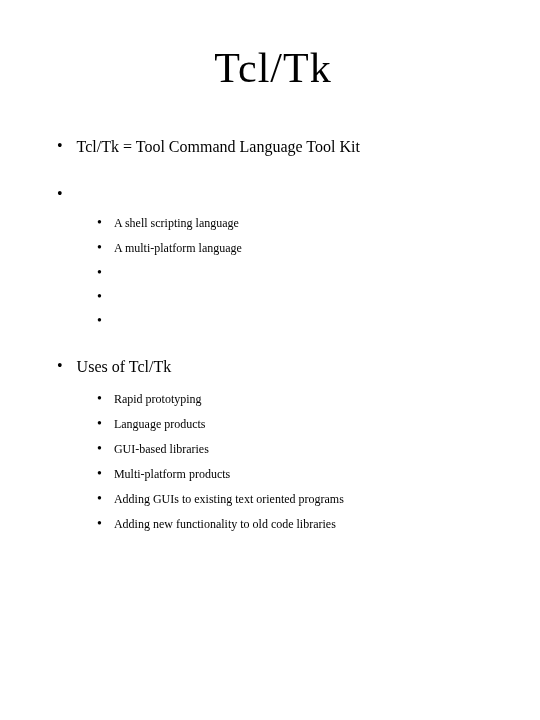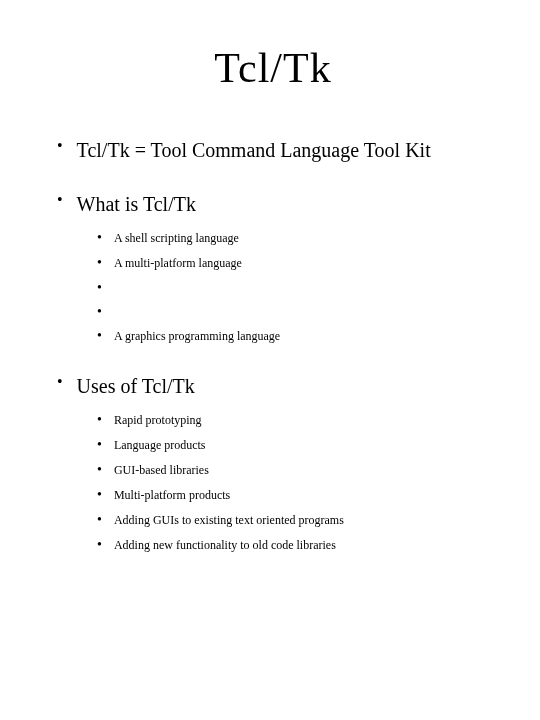--- a/index.html
+++ b/index.html
@@ -52,21 +52,21 @@
       gap: 12px;
     }
 
     .bullet-outer {
       font-size: 16px;
       margin-top: 2px;
       flex-shrink: 0;
     }
 
     .top-level-label {
-      font-size: 20px;
+      font-size: 16px;
       line-height: 1.4;
     }
 
     .sub-list {
       display: flex;
       flex-direction: column;
       gap: 3px;
       margin-left: 40px;
     }
 
@@ -98,40 +98,38 @@
 
   <div class="top-level-item">
         <div class="top-level-row">
           <span class="bullet-outer">•</span>
           <span class="top-level-label">Tcl/Tk = Tool Command Language Tool Kit</span>
         </div>
       </div>
       <div class="top-level-item">
         <div class="top-level-row">
           <span class="bullet-outer">•</span>
-          <span class="top-level-label">What is Tcl/Tk</span>
         </div>
         <div class="sub-list">
           <div class="sub-item">
             <span class="bullet-inner">•</span>
             <span class="sub-label">A shell scripting language</span>
           </div>
           <div class="sub-item">
             <span class="bullet-inner">•</span>
             <span class="sub-label">A multi-platform language</span>
           </div>
           <div class="sub-item">
             <span class="bullet-inner">•</span>
           </div>
           <div class="sub-item">
             <span class="bullet-inner">•</span>
           </div>
           <div class="sub-item">
             <span class="bullet-inner">•</span>
-            <span class="sub-label">A graphics programming language</span>
           </div>
         </div>
       </div>
       <div class="top-level-item">
         <div class="top-level-row">
           <span class="bullet-outer">•</span>
           <span class="top-level-label">Uses of Tcl/Tk</span>
         </div>
         <div class="sub-list">
           <div class="sub-item">

